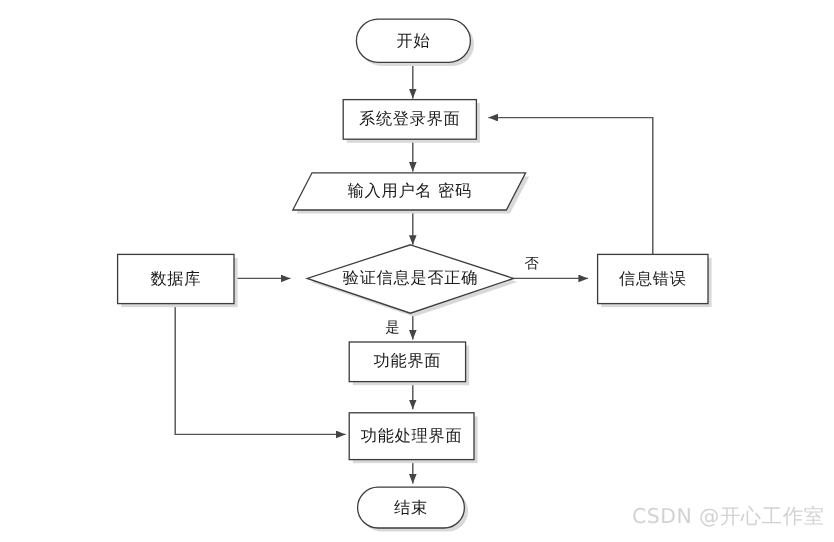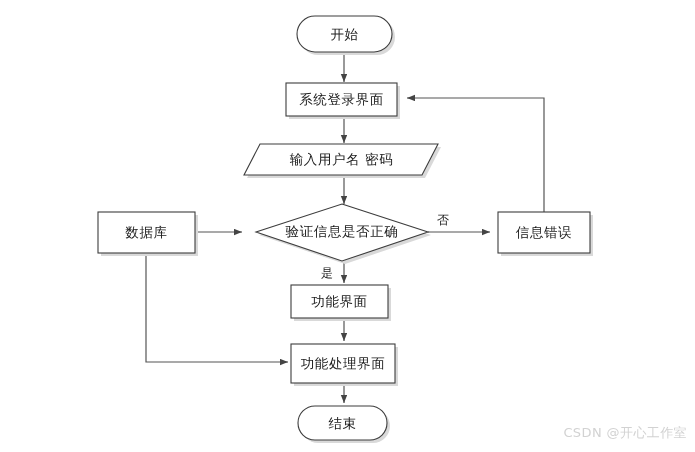--- a/index.html
+++ b/index.html
@@ -47,21 +47,21 @@
   }
   .edge {
     stroke: #555555;
     stroke-width: 1.2;
     fill: none;
   }
   .watermark {
     position: absolute;
     right: 8px;
     bottom: 10px;
-    font-size: 13px;
+    font-size: 17px;
     color: #d2d2d2;
     font-family: "DejaVu Sans", "Liberation Sans", sans-serif;
     letter-spacing: 0.4px;
     user-select: none;
     white-space: nowrap;
   }
 </style>
 </head>
 <body>
 

